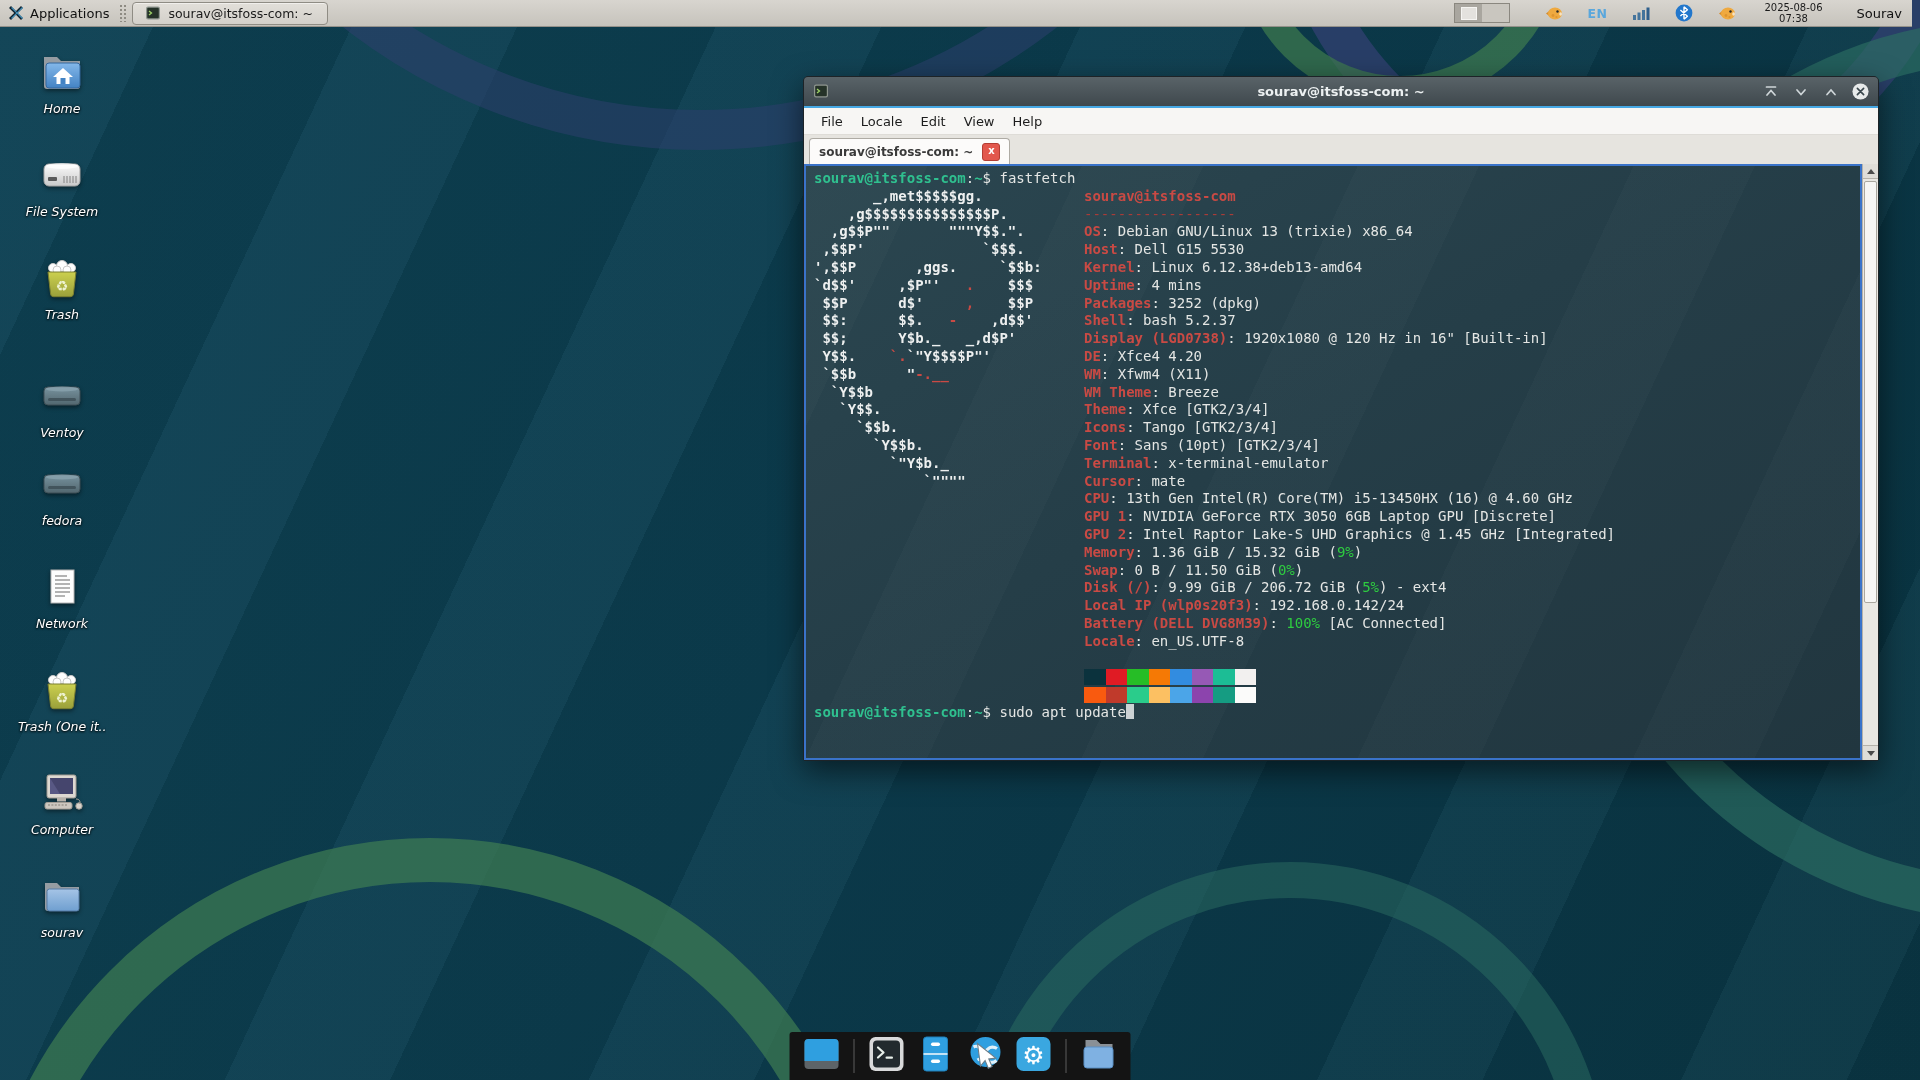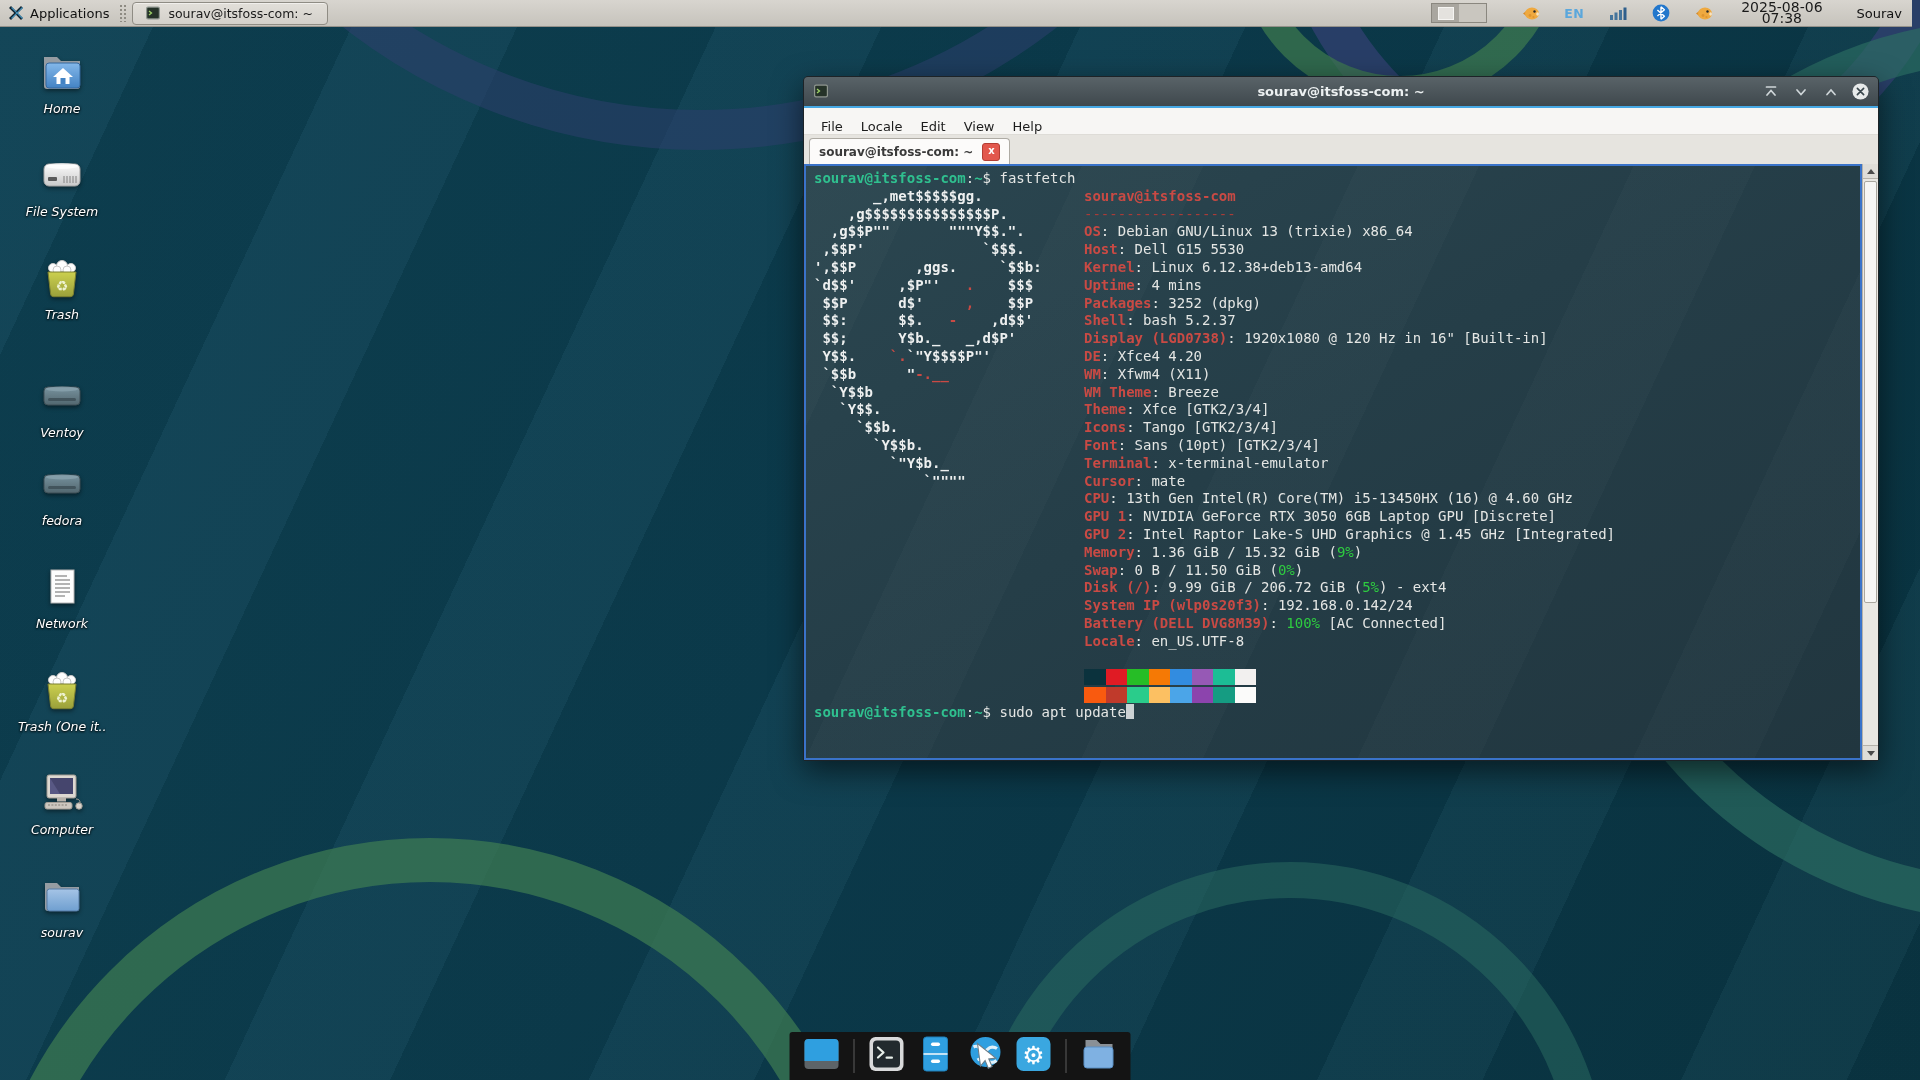--- a/index.html
+++ b/index.html
@@ -21,42 +21,42 @@
   .task-btn{margin-left:4px;height:21px;display:flex;align-items:center;gap:7px;padding:0 12px;
     background:linear-gradient(#e2dfd9,#d3d0ca);border:1px solid #8f8c84;border-radius:4px;
     font-size:12.5px;color:#1a1a1a;min-width:170px;box-shadow:inset 0 1px 0 rgba(255,255,255,.5);}
   .panel-right{margin-left:auto;display:flex;align-items:center;gap:8px;padding-right:6px;}
   .ws{display:flex;border:1px solid #8a877f;height:18px;margin-right:26px;}
   .ws-cell{width:27px;height:100%;background:#c9c6bf;}
   .ws-cell.active{background:#a9a69f;position:relative;}
   .ws-mini{position:absolute;left:6px;top:3px;width:14px;height:11px;background:#e4e2de;border:1px solid #f6f5f2;}
   .tray-ic{width:19px;height:19px;display:flex;align-items:center;justify-content:center;}
   .kb-layout{color:#5aa7dc;font-weight:bold;font-size:12.5px;letter-spacing:.5px;}
-  .clock{font-size:14px;line-height:11.5px;text-align:center;color:#1a1a1a;margin:0 4px;}
+  .clock{font-size:10px;line-height:11.5px;text-align:center;color:#1a1a1a;margin:0 4px;}
   .user-label{font-size:13px;color:#111;margin:0 4px 0 6px;}
 
   
   .desk-icon{position:absolute;left:18px;width:88px;text-align:center;cursor:default;}
   .di-img{width:48px;height:48px;margin:0 auto;}
   .di-img svg{display:block;filter:drop-shadow(0 2px 2px rgba(0,0,0,.45));}
   .di-label{margin-top:5px;font-size:12.5px;color:#fff;text-shadow:0 1px 2px rgba(0,0,0,.95),0 0 3px rgba(0,0,0,.7);
     white-space:nowrap;overflow:hidden;font-style:italic;}
 
   
   .term-window{position:absolute;left:803px;top:76px;width:1074px;height:683px;z-index:30;
     border-radius:5px 5px 2px 2px;box-shadow:0 10px 30px rgba(0,0,0,.55);
     background:#262c30;border:1px solid #1d2327;}
   .titlebar{height:29px;background:linear-gradient(#596368,#3f484d);
     border-radius:4px 4px 0 0;display:flex;align-items:center;padding:0 9px;position:relative;}
   .tb-icon{width:17px;height:17px;}
   .tb-title{position:absolute;left:0;right:0;text-align:center;font-weight:bold;font-size:13px;color:#ecf0f1;pointer-events:none;}
   .win-controls{margin-left:auto;display:flex;align-items:center;gap:13px;z-index:2;}
   .wc{width:17px;height:17px;display:flex;align-items:center;justify-content:center;}
   .accent-line{height:2px;background:#46a8e4;}
-  .menubar{height:26px;background:#f7f6f4;display:flex;align-items:flex-end;padding-left:8px;border-bottom:1px solid #dedcd7;}
+  .menubar{height:26px;background:#f7f6f4;display:flex;align-items:center;padding-left:8px;border-bottom:1px solid #dedcd7;}
   .menu-item{padding:0 9px;font-size:13px;color:#1c1c1c;}
   .tabbar{height:30px;background:#e6e4df;display:flex;align-items:flex-end;padding-left:5px;}
   .tab{height:26px;background:#fcfbfa;border:1px solid #aeaba4;border-bottom:none;border-radius:4px 4px 0 0;
     display:flex;align-items:center;gap:9px;padding:0 9px;font-weight:bold;font-size:12px;color:#3a3a3a;}
   .tab-close{width:16px;height:16px;background:#e2574c;border:1px solid #b33d33;border-radius:3px;
     color:#fff;font-size:10px;line-height:14px;text-align:center;font-weight:bold;}
   .term-body{position:absolute;top:87px;left:0;right:0;bottom:0;display:flex;}
   .term-screen{flex:1;background:linear-gradient(150deg,#2b4650 0%,#253e48 45%,#21363f 100%);
     border:2px solid #3a73c9;overflow:hidden;position:relative;}
   .term-screen::after{content:"";position:absolute;inset:0;pointer-events:none;
@@ -419,21 +419,21 @@
                 <div class="iline"><span class="c-redb">Icons</span><span>: </span><span>Tango [GTK2/3/4]</span></div>
                 <div class="iline"><span class="c-redb">Font</span><span>: </span><span>Sans (10pt) [GTK2/3/4]</span></div>
                 <div class="iline"><span class="c-redb">Terminal</span><span>: </span><span>x-terminal-emulator</span></div>
                 <div class="iline"><span class="c-redb">Cursor</span><span>: </span><span>mate</span></div>
                 <div class="iline"><span class="c-redb">CPU</span><span>: </span><span>13th Gen Intel(R) Core(TM) i5-13450HX (16) @ 4.60 GHz</span></div>
                 <div class="iline"><span class="c-redb">GPU 1</span><span>: </span><span>NVIDIA GeForce RTX 3050 6GB Laptop GPU [Discrete]</span></div>
                 <div class="iline"><span class="c-redb">GPU 2</span><span>: </span><span>Intel Raptor Lake-S UHD Graphics @ 1.45 GHz [Integrated]</span></div>
                 <div class="iline"><span class="c-redb">Memory</span><span>: </span><span>1.36 GiB / 15.32 GiB (</span><span class="c-green">9%</span><span>)</span></div>
                 <div class="iline"><span class="c-redb">Swap</span><span>: </span><span>0 B / 11.50 GiB (</span><span class="c-green">0%</span><span>)</span></div>
                 <div class="iline"><span class="c-redb">Disk (/)</span><span>: </span><span>9.99 GiB / 206.72 GiB (</span><span class="c-green">5%</span><span>) - ext4</span></div>
-                <div class="iline"><span class="c-redb">System IP (wlp0s20f3)</span><span>: </span><span>192.168.0.142/24</span></div>
+                <div class="iline"><span class="c-redb">Local IP (wlp0s20f3)</span><span>: </span><span>192.168.0.142/24</span></div>
                 <div class="iline"><span class="c-redb">Battery (DELL DVG8M39)</span><span>: </span><span class="c-green">100%</span><span> [AC Connected]</span></div>
                 <div class="iline"><span class="c-redb">Locale</span><span>: </span><span>en_US.UTF-8</span></div>
                 <div class="iline"></div>
                 <div class="prow">
                   <div class="swatch" style="background: rgb(11, 50, 61);"></div>
                   <div class="swatch" style="background: rgb(224, 27, 36);"></div>
                   <div class="swatch" style="background: rgb(38, 189, 38);"></div>
                   <div class="swatch" style="background: rgb(245, 121, 5);"></div>
                   <div class="swatch" style="background: rgb(50, 140, 224);"></div>
                   <div class="swatch" style="background: rgb(150, 89, 181);"></div>

